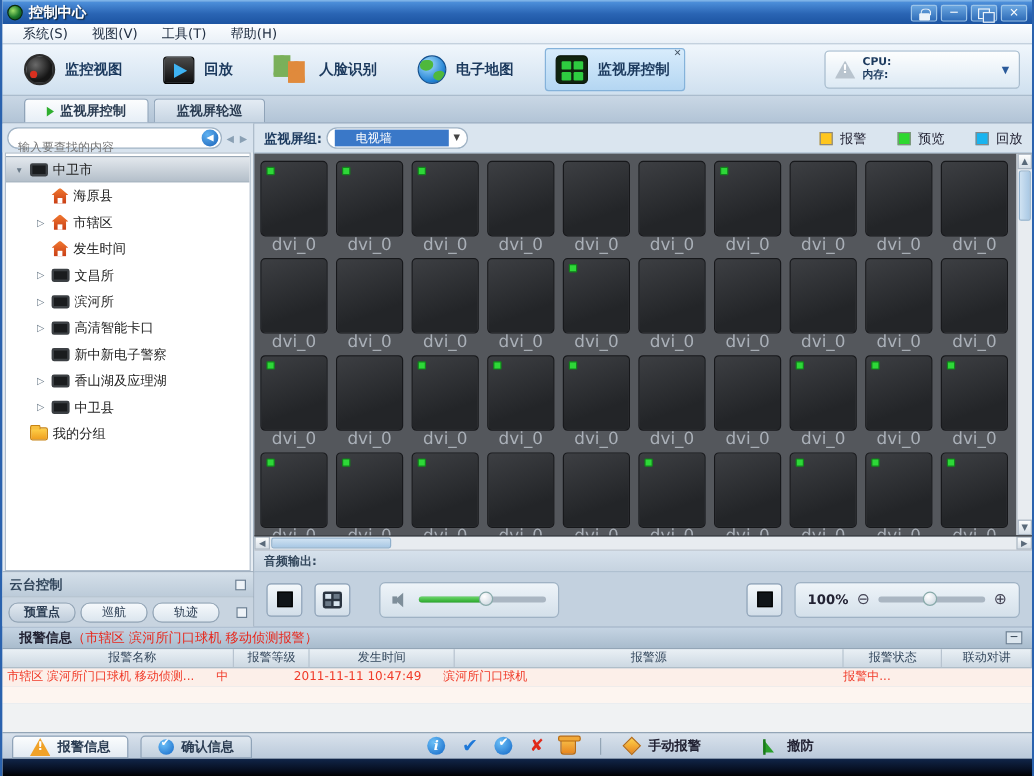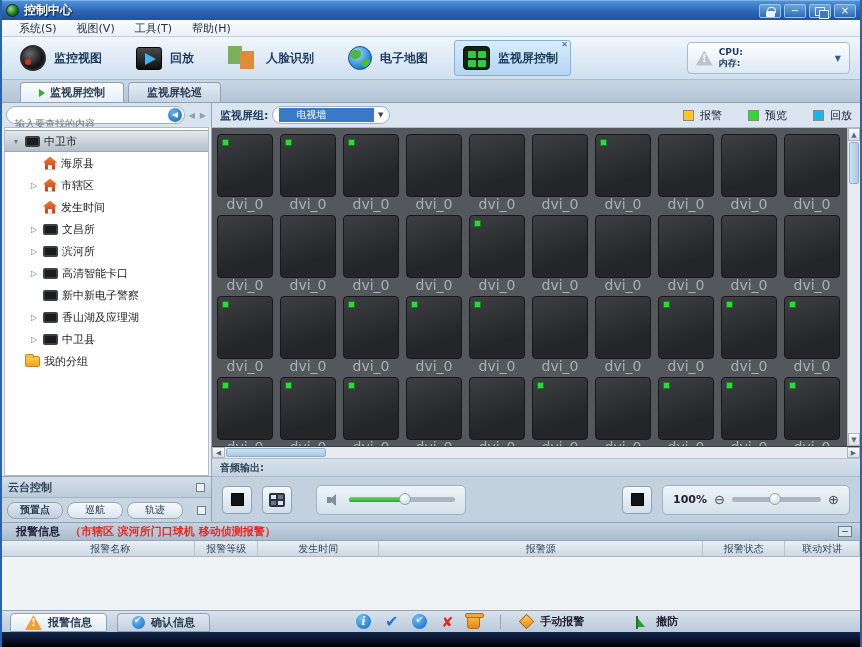--- a/index.html
+++ b/index.html
@@ -169,21 +169,21 @@
   .zoompanel { width:188px; height:30px; border:1px solid #9fb2c4; border-radius:5px;
                background:linear-gradient(#eef4f9,#d4e0ea); display:flex; align-items:center; gap:7px; padding:0 10px; }
   .zoomval { font-size:11px; font-weight:bold; color:#223; }
   .zsign { font-size:13px; color:#445; }
 
   
   .alarm { height:110px; border-top:1px solid #8fa3b8; display:flex; flex-direction:column; }
   .alarmheader { height:18px; background:linear-gradient(#c5d4e3,#a9bccd); display:flex; align-items:center;
                  padding:0 8px 0 14px; border-bottom:1px solid #93a5b6; }
   .alarmtitle { font-size:11px; font-weight:bold; color:#223; }
-  .alarmsub { font-size:11px; font-weight:bold; color:#e8271c; margin-left:10px; }
+  .alarmsub { font-size:11px; font-weight:normal; color:#e8271c; margin-left:0; }
   .minusbtn { margin-left:auto; width:14px; height:11px; border:1px solid #6a7e92; background:#dce6ee;
               font-size:9px; line-height:8px; text-align:center; color:#234; }
   .athead { height:16px; display:flex; background:linear-gradient(#eaf0f5,#ccd8e2); border-bottom:1px solid #aab8c4; }
   .athcell { font-size:10px; color:#33475c; text-align:center; line-height:15px; border-right:1px solid #b7c3cf; overflow:hidden; }
   .atrow { height:15px; display:flex; background:#fcefe9; }
   .atcell { font-size:10px; color:#f03a28; line-height:15px; padding-left:4px; white-space:nowrap; overflow:hidden; }
   .atrow2 { height:14px; background:#fdf5f0; }
   .atfill { flex:1; background:#f0f2f3; }
 
   .alarmtabbar { height:22px; background:linear-gradient(#d9e2ec,#bac9da); border-top:1px solid #93a5b6;
@@ -667,20 +667,31 @@
       <span class="minusbtn">−</span>
     </div>
     <div class="athead" id="athead">
         <span class="athcell" style="width: 175px; margin-left: 24px;">报警名称</span>
         <span class="athcell" style="width: 65px;">报警等级</span>
         <span class="athcell" style="width: 125px;">发生时间</span>
         <span class="athcell" style="width: 335px;">报警源</span>
         <span class="athcell" style="width: 85px;">报警状态</span>
         <span class="athcell" style="width: 77px;">联动对讲</span>
       </div>
+    <div id="atrows">
+        <div class="atrow">
+          <span class="atcell" style="width: 175px;">市辖区 滨河所门口球机 移动侦测...</span>
+          <span class="atcell" style="width: 65px;">中</span>
+          <span class="atcell" style="width: 125px;">2011-11-11 10:47:49</span>
+          <span class="atcell" style="width: 335px;">滨河所门口球机</span>
+          <span class="atcell" style="width: 85px;">报警中...</span>
+          <span class="atcell" style="width: 77px;"></span>
+        </div>
+        <div class="atrow atrow2"></div>
+      </div>
     <div class="atfill"></div>
 
     <div class="alarmtabbar">
       <span id="alarmtabs" style="display:flex;gap:10px;">
           <span class="atab active">
             <span class="warn orange"></span>
             <span>报警信息</span>
           </span>
           <span class="atab">
             <span class="confirm-check-icon"></span>

